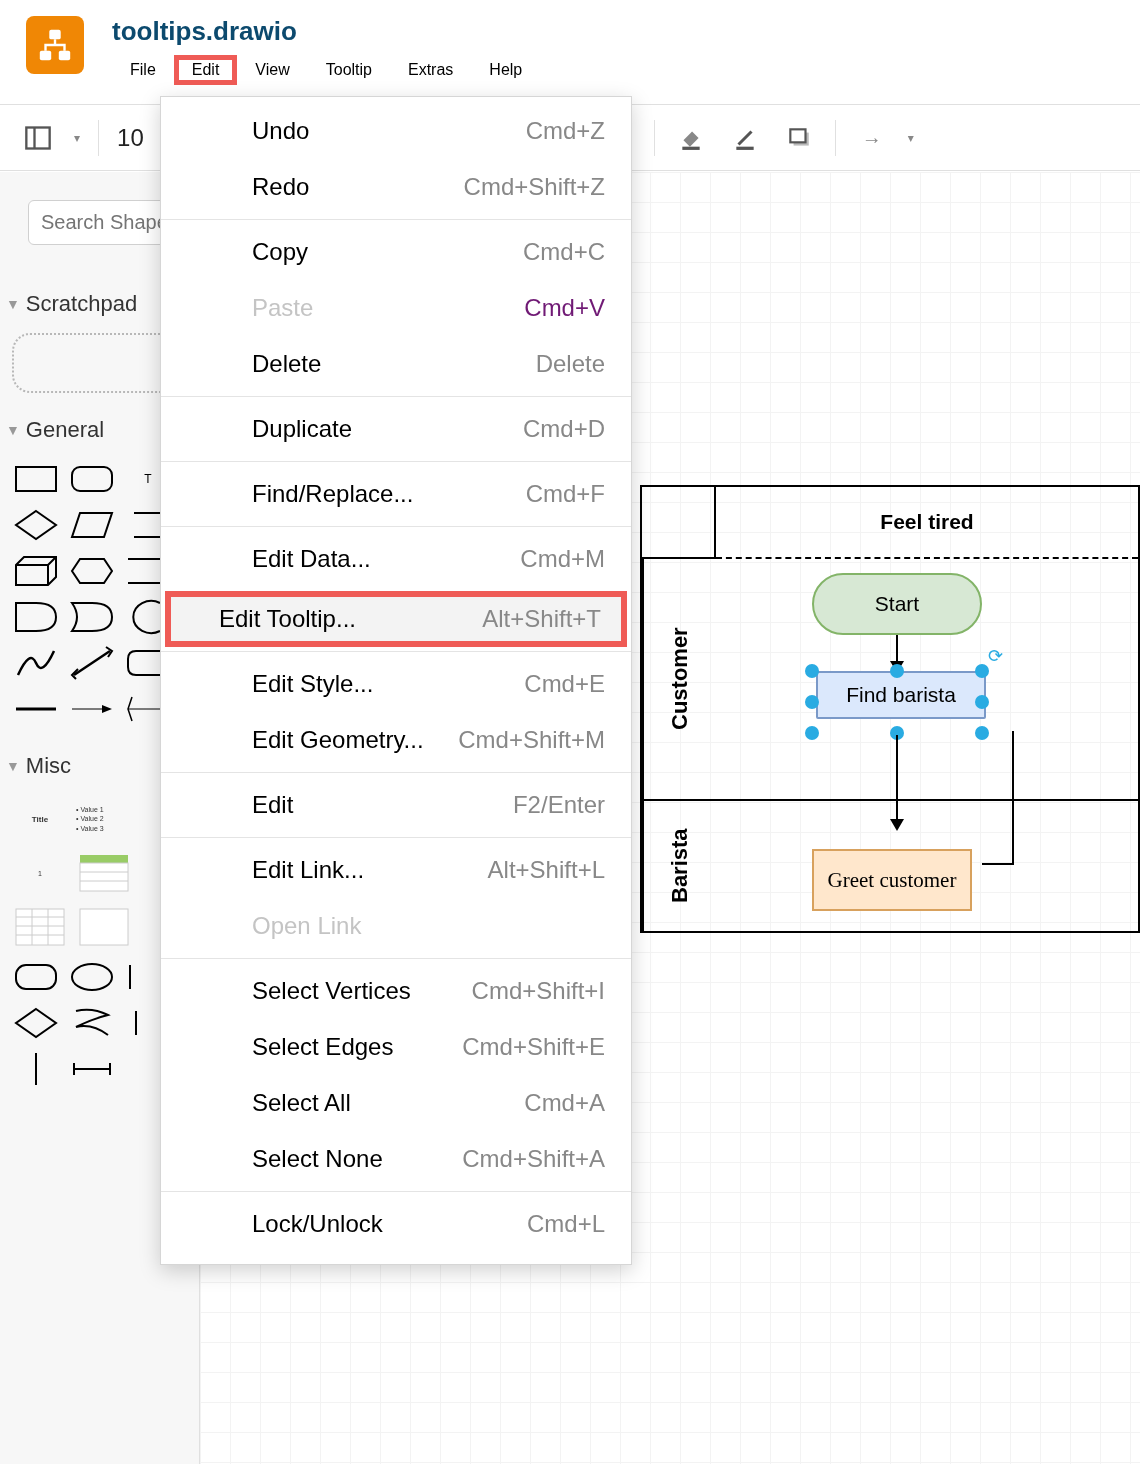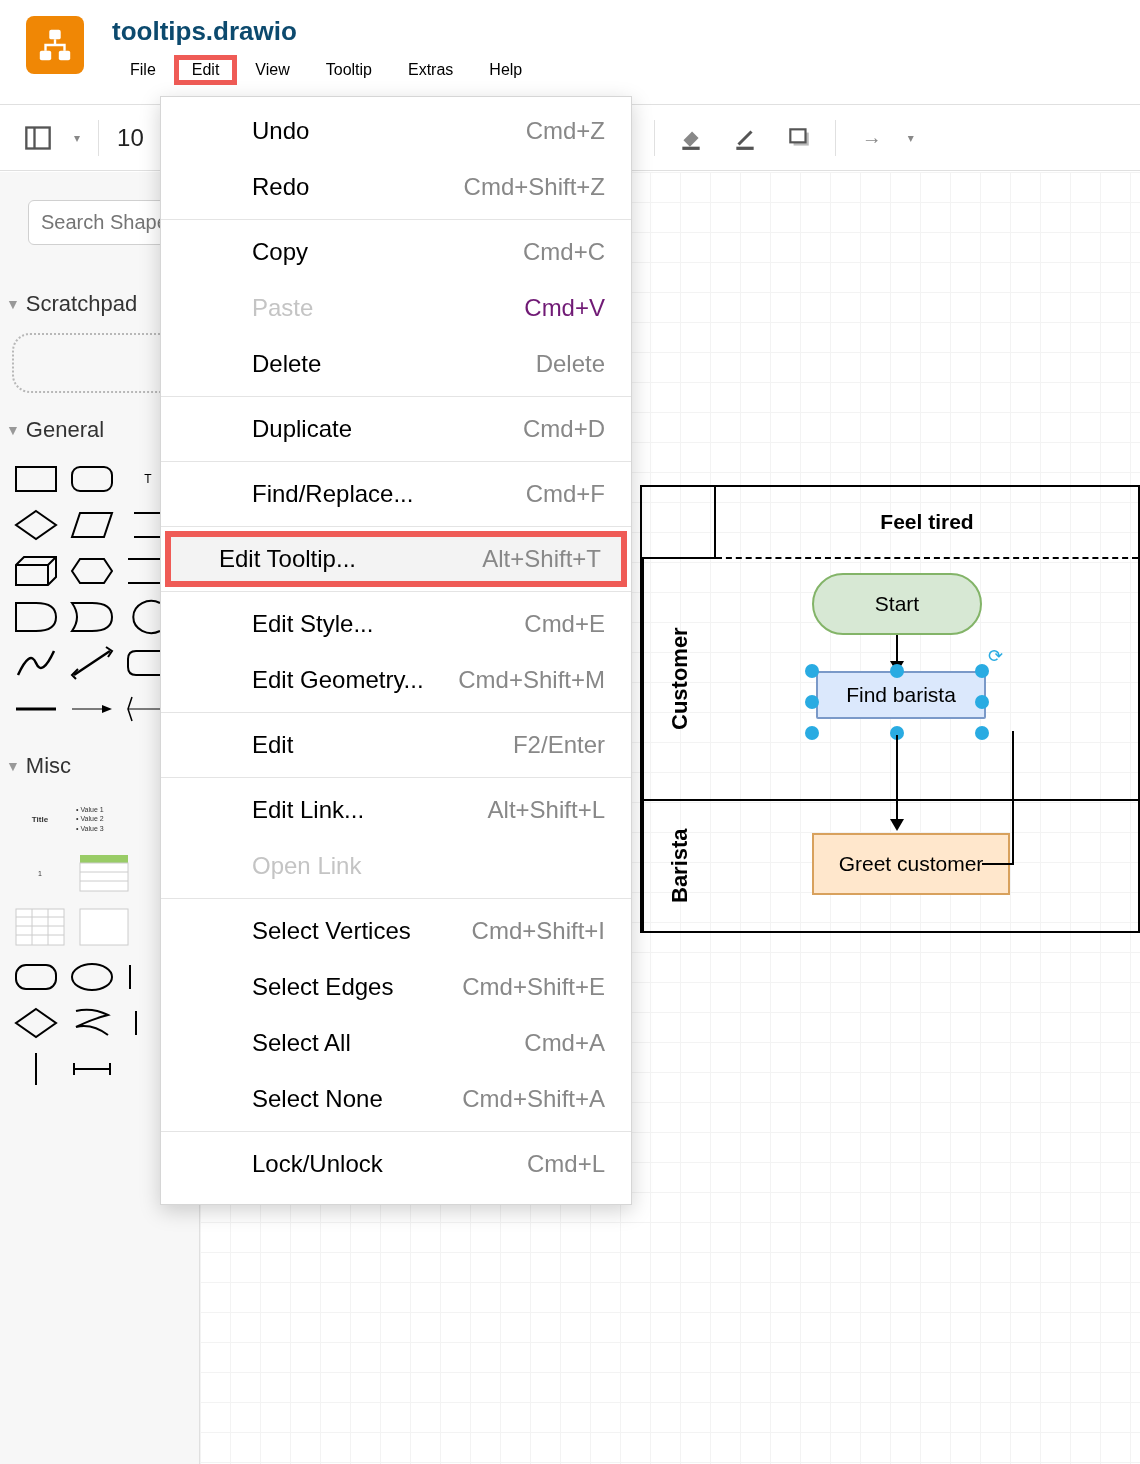--- a/index.html
+++ b/index.html
@@ -236,24 +236,25 @@
   border-radius:32px;
 }
 .node-find {
   left:100px; top:112px;
   width:170px; height:48px;
   background:#dbe8fc;
   border:2px solid #7a99c8;
   border-radius:2px;
 }
 .node-greet {
-  left:96px; top:32px;
-  width:198px; height:62px;
+  left:96px; top:48px;
+  width:160px; height:62px;
   background:#ffe7cc;
   border:2px solid #d8a15d;
+  font-family:Liberation Serif, serif;
 }
 
 
 .sel-handle {
   position:absolute;
   width:14px; height:14px;
   background:#29abe2;
   border-radius:50%;
 }
 .rot-handle {
@@ -605,20 +606,24 @@
     <div class="dd-item">
       <span>Duplicate</span>
       <span class="sc">Cmd+D</span>
     </div>
     <div class="dd-sep"></div>
     <div class="dd-item">
       <span>Find/Replace...</span>
       <span class="sc">Cmd+F</span>
     </div>
     <div class="dd-sep"></div>
+    <div class="dd-item">
+      <span>Edit Data...</span>
+      <span class="sc">Cmd+M</span>
+    </div>
     <div class="dd-item highlight">
       <span>Edit Tooltip...</span>
       <span class="sc">Alt+Shift+T</span>
     </div>
     <div class="dd-sep"></div>
     <div class="dd-item">
       <span>Edit Style...</span>
       <span class="sc">Cmd+E</span>
     </div>
     <div class="dd-item">

